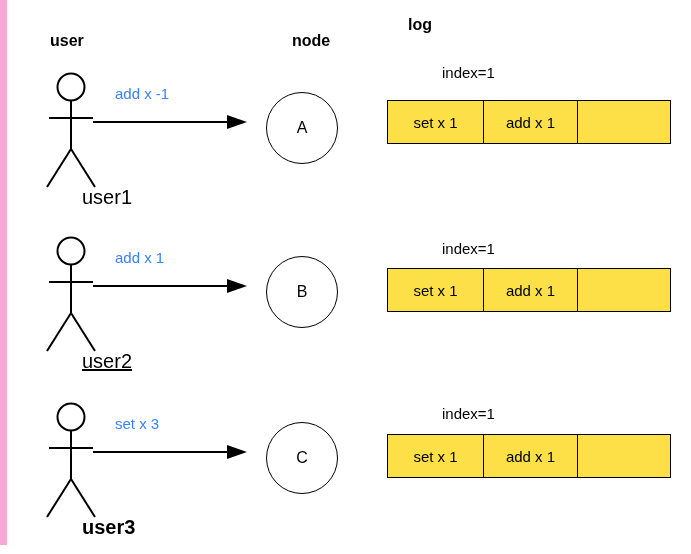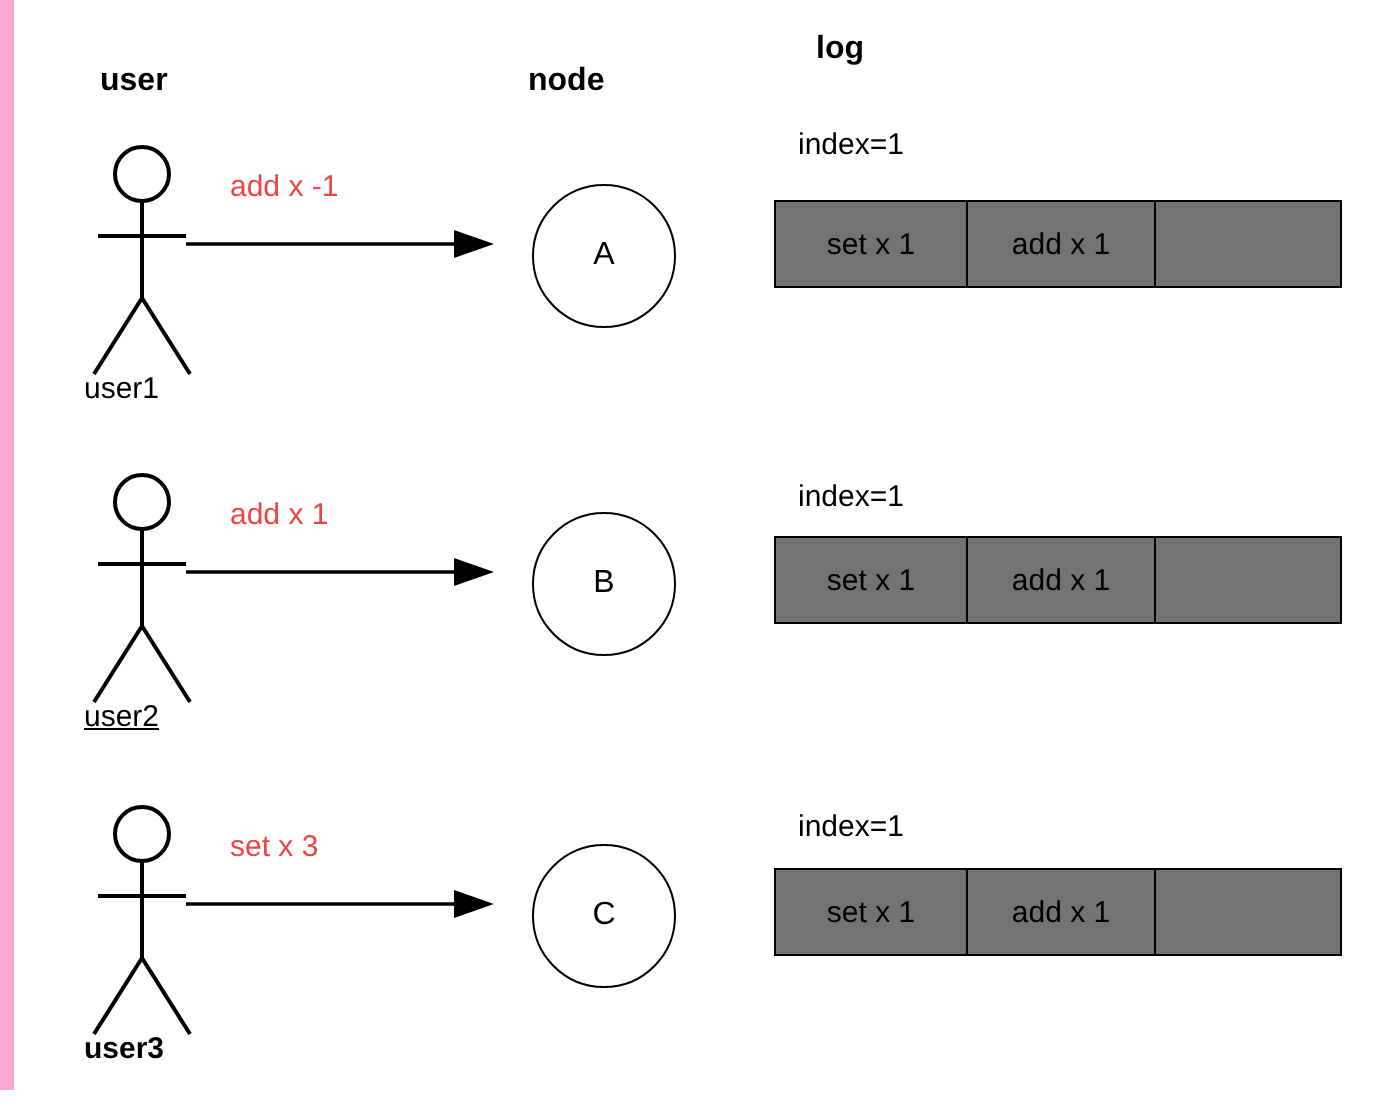--- a/index.html
+++ b/index.html
@@ -23,56 +23,58 @@
   }
   .col-header {
     position: absolute;
     font-size: 16px;
     font-weight: bold;
     color: #000000;
     white-space: nowrap;
   }
   .actor-label {
     position: absolute;
-    font-size: 15px;
+    font-size: 20px;
     color: #000000;
     white-space: nowrap;
+    margin-left: 40px;
   }
   .edge-label {
     position: absolute;
     font-size: 15px;
-    color: #ef4444;
+    color: #3b82f6;
     white-space: nowrap;
   }
   .index-label {
     position: absolute;
     font-size: 15px;
     color: #000000;
     white-space: nowrap;
+    margin-left: 43px;
   }
   .node-circle {
     position: absolute;
     width: 72px;
     height: 72px;
     border: 1.6px solid #000000;
     border-radius: 50%;
     box-sizing: border-box;
     display: flex;
     align-items: center;
     justify-content: center;
     font-size: 16px;
     color: #000000;
     background: #ffffff;
   }
   .log-table {
     position: absolute;
     display: flex;
     border: 1.6px solid #000000;
     box-sizing: border-box;
-    background: #737373;
+    background: #fde047;
     height: 44px;
   }
   .log-cell {
     display: flex;
     align-items: center;
     justify-content: center;
     font-size: 15px;
     color: #000000;
     box-sizing: border-box;
     border-right: 1.6px solid #000000;
@@ -88,21 +90,21 @@
     position: absolute;
     overflow: visible;
   }
 </style>
 </head>
 <body>
 
 <div id="canvas">
 
   <div class="col-header" style="left:43px; top:32px;">user</div>
-  <div class="col-header" style="left:257px; top:32px;">node</div>
+  <div class="col-header" style="left:285px; top:32px;">node</div>
   <div class="col-header" style="left:401px; top:16px;">log</div>
 
   <svg class="actor-svg" style="left:35px; top:72px;" width="80" height="118" viewBox="0 0 80 118">
     <circle cx="29" cy="15" r="13.5" fill="#ffffff" stroke="#000000" stroke-width="2"></circle>
     <line x1="29" y1="28.5" x2="29" y2="77" stroke="#000000" stroke-width="2"></line>
     <line x1="7" y1="46" x2="51" y2="46" stroke="#000000" stroke-width="2"></line>
     <line x1="29" y1="77" x2="5" y2="115" stroke="#000000" stroke-width="2"></line>
     <line x1="29" y1="77" x2="53" y2="115" stroke="#000000" stroke-width="2"></line>
   </svg>
   <div class="actor-label" style="left:35px; top:186px;">user1</div>

